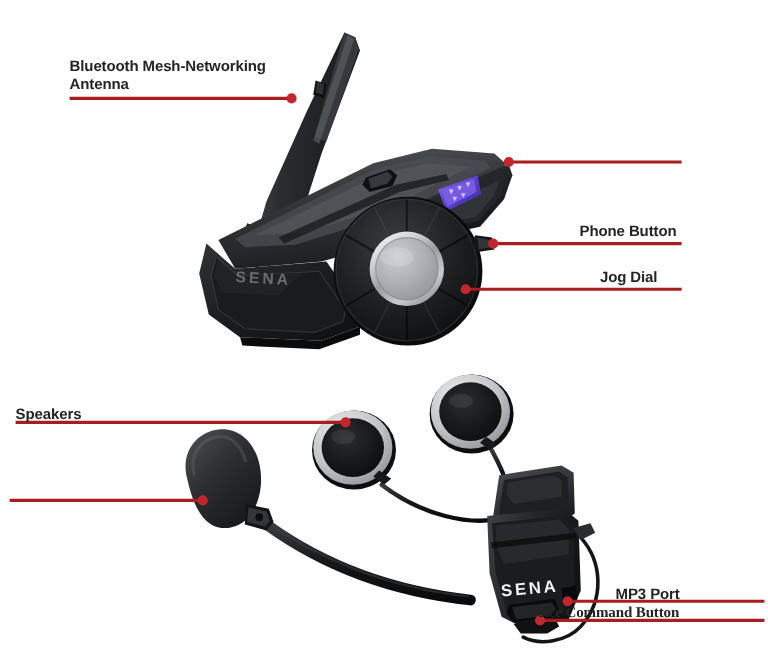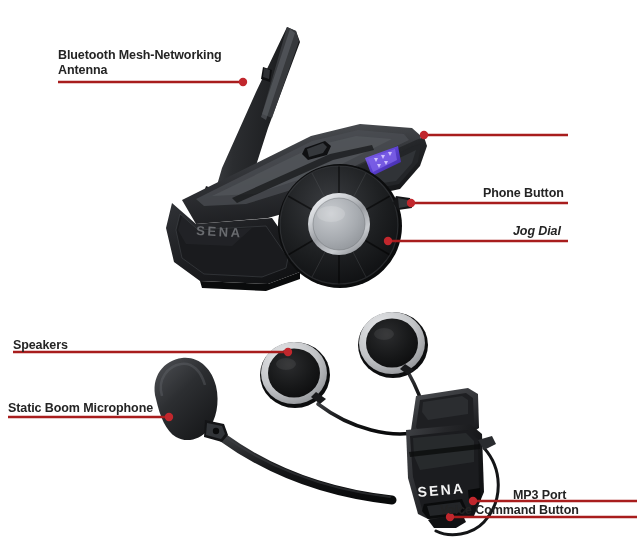--- a/index.html
+++ b/index.html
@@ -322,23 +322,22 @@
       <circle cx="450" cy="517" r="4.2" fill="#c1272d"></circle>
     </g>
   </svg>
 
   <div class="callout-text" style="left:58px; top:48px;">Bluetooth Mesh-Networking
 Antenna</div>
 
 
   <div class="callout-text" style="left:483px; top:186px;">Phone Button</div>
 
-  <div class="callout-text" style="left:513px; top:224px;font-style:italic;">Jog Dial</div>
+  <div class="callout-text" style="left:500px; top:224px;">Jog Dial</div>
 
   <div class="callout-text" style="left:13px; top:338px;">Speakers</div>
 
-  <div class="callout-text" style="left:8px; top:401px;">Static Boom Microphone</div>
 
   <div class="callout-text right" style="left:513px; top:488px; width:124px;">MP3 Port</div>
 
-  <div class="callout-text right" style="left:440px; top:503px; width:197px;">Voice Command Button</div>
+  <div class="callout-text right" style="left:440px; top:503px; width:197px;font-family:Liberation Serif, serif;">Voice Command Button</div>
 
 </div>
 
 </body></html>

